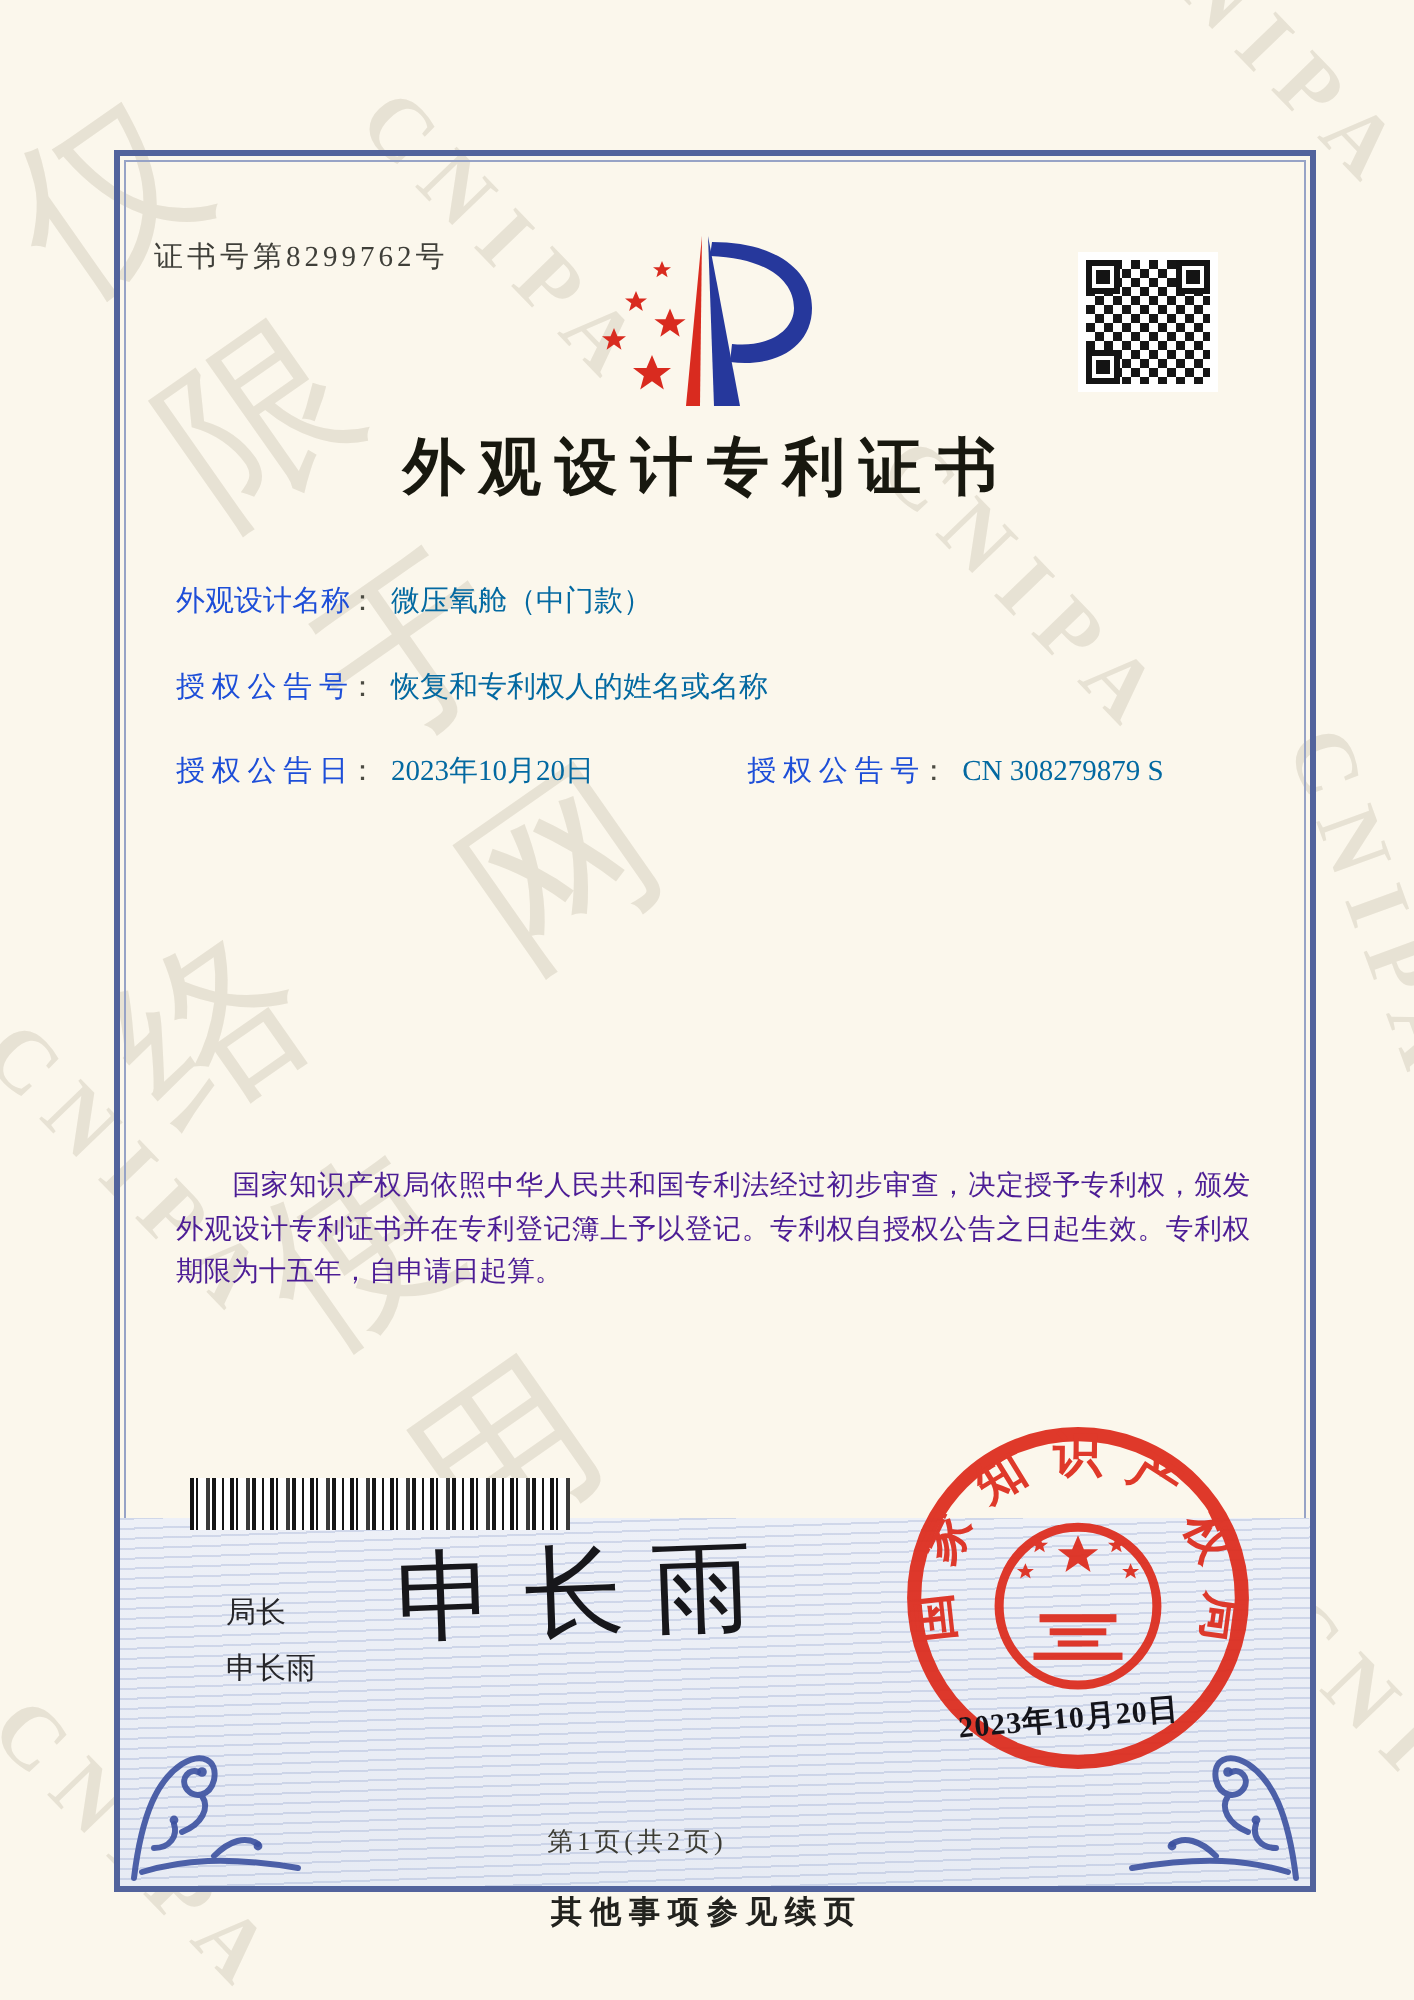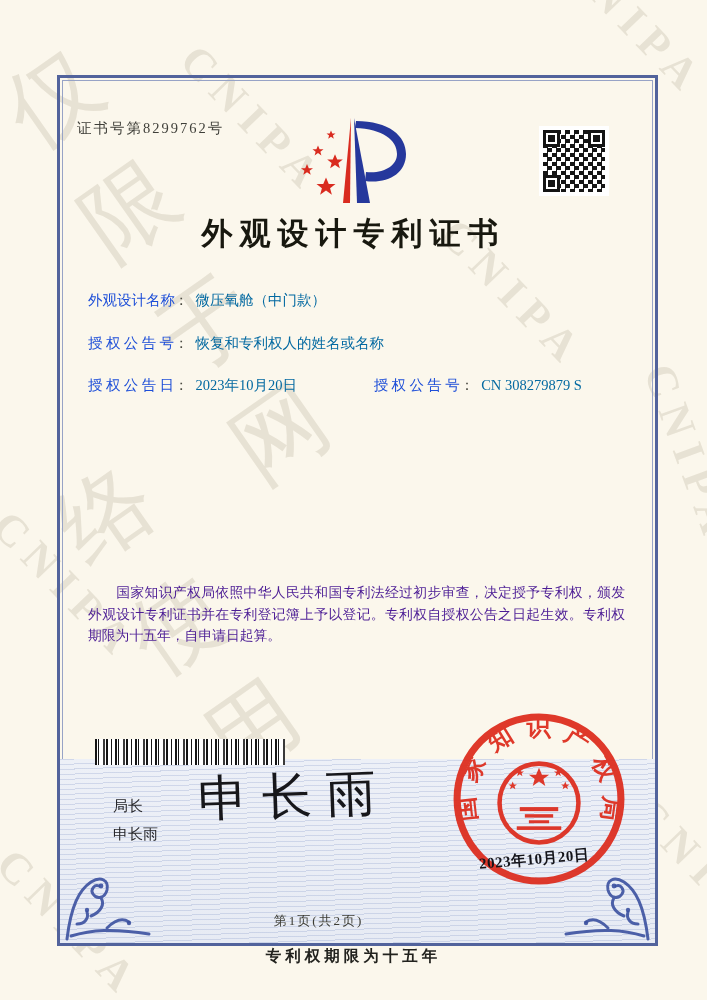--- a/index.html
+++ b/index.html
@@ -215,15 +215,15 @@
           <rect x="74" y="103" width="28" height="3.4"></rect>
           <rect x="78" y="109" width="20" height="3"></rect>
           <rect x="66" y="115" width="44" height="3.6"></rect>
         </g>
       </g>
     </g>
   </svg>
   <div class="seal-date">2023年10月20日</div>
 
   <div class="page-ind">第1页(共2页)</div>
-  <div class="cont-note">专利权期限为十五年</div>
+  <div class="cont-note">其他事项参见续页</div>
 
 </div>
 
 </body></html>

